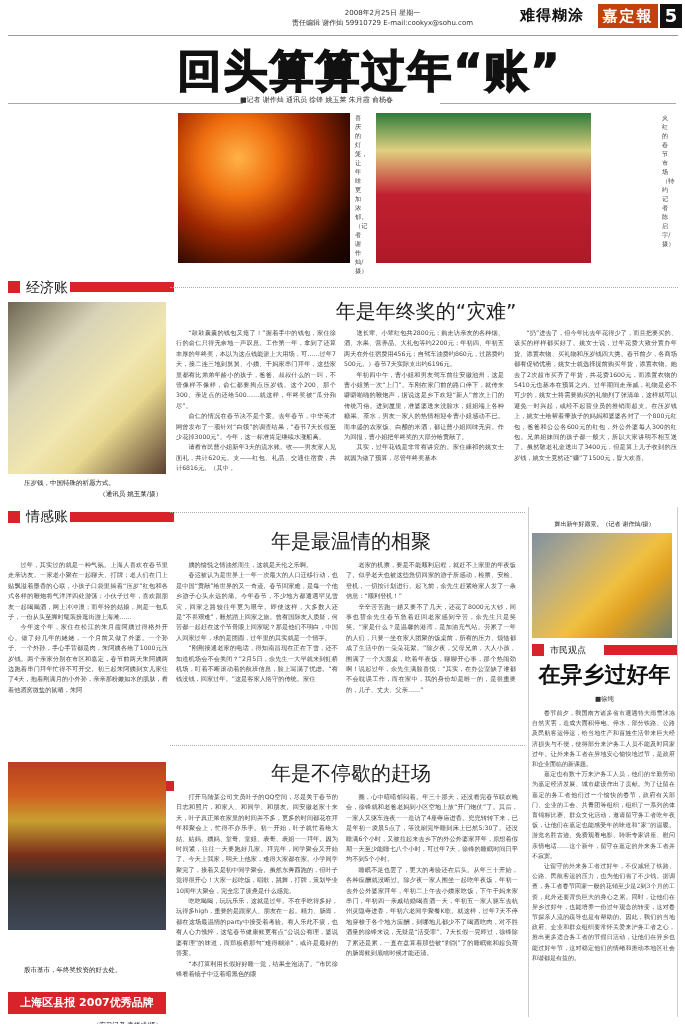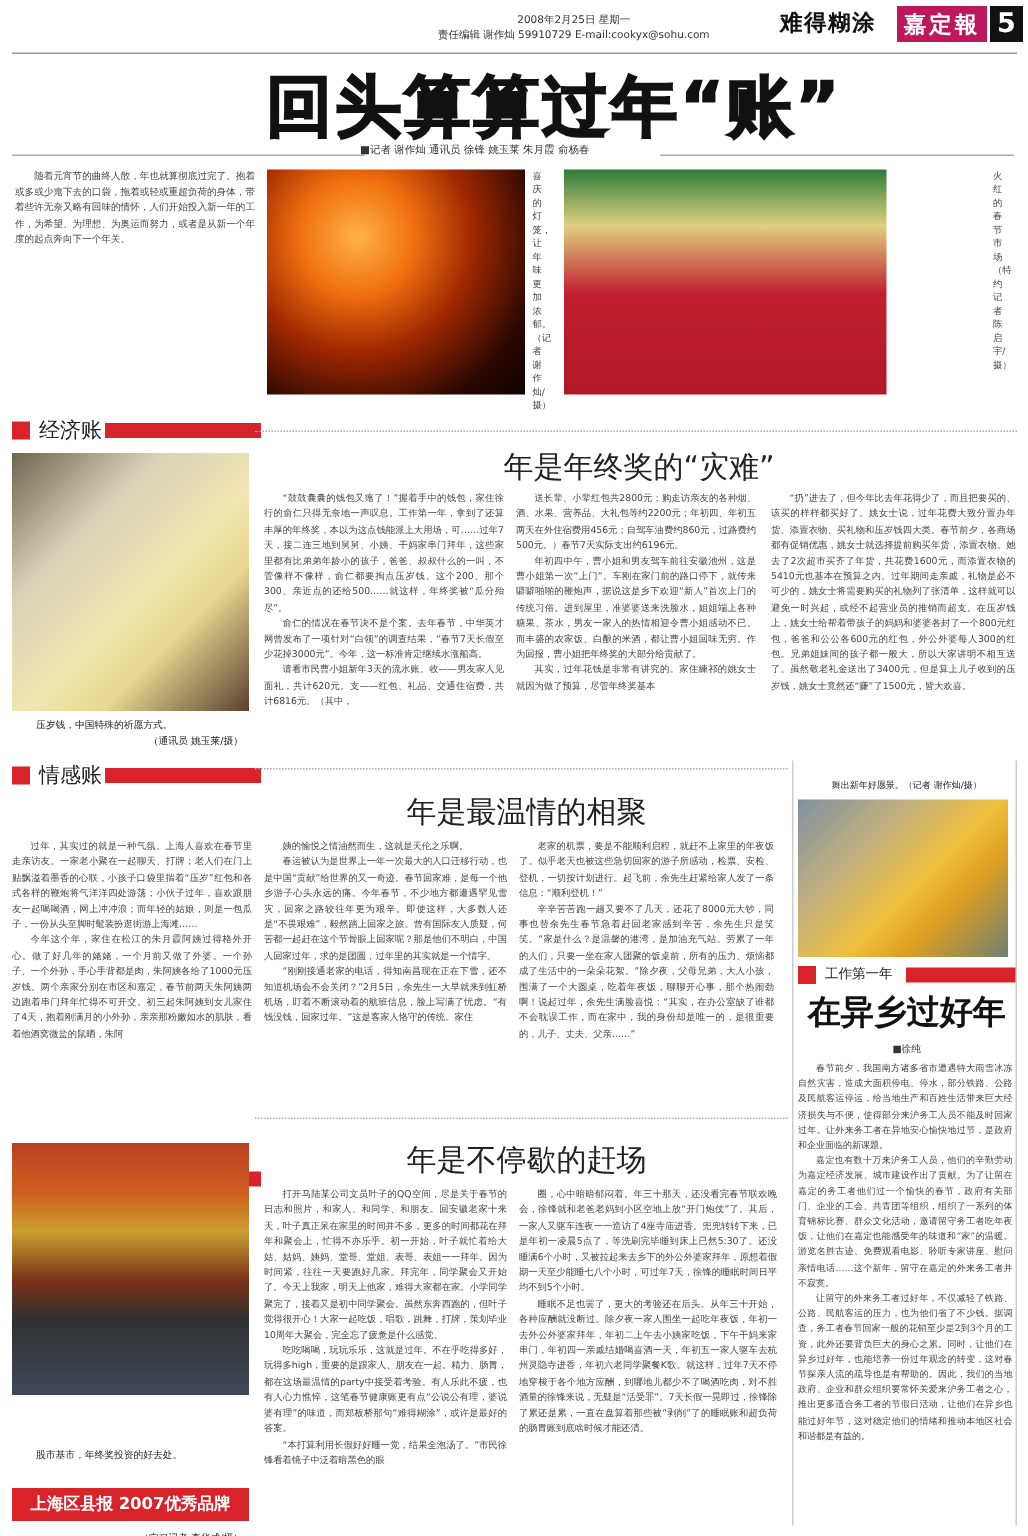--- a/index.html
+++ b/index.html
@@ -1,20 +1,20 @@
 <!DOCTYPE html>
 <html><head>
 <meta charset="utf-8">
 <style>
 *{margin:0;padding:0;box-sizing:border-box;}
 body{width:685px;height:1024px;background:#fff;position:relative;overflow:hidden;font-family:"DejaVu Sans",sans-serif;color:#222;}
 .abs{position:absolute;}
 .masthead-info{left:250px;top:8px;width:265px;text-align:center;font-size:7px;line-height:10px;color:#333;}
 .section-name{left:520px;top:6px;font-size:15px;font-weight:bold;letter-spacing:1px;color:#111;}
-.logo{left:598px;top:4px;width:60px;height:24px;background:#be185d;color:#fff;font-family:"DejaVu Serif",serif;font-weight:bold;font-size:15px;text-align:center;line-height:24px;letter-spacing:2px;}
+.logo{left:598px;top:4px;width:60px;height:24px;background:#c2410c;color:#fff;font-family:"DejaVu Serif",serif;font-weight:bold;font-size:15px;text-align:center;line-height:24px;letter-spacing:2px;}
 .pagenum{left:660px;top:4px;width:22px;height:24px;background:#111;color:#fff;font-weight:bold;font-size:18px;text-align:center;line-height:24px;}
 .topline{left:8px;top:35px;width:670px;height:1px;background:#999;}
 .headline{left:0;top:42px;width:685px;text-align:center;font-size:44px;font-weight:900;color:#111;letter-spacing:2px;font-family:"DejaVu Sans",sans-serif;margin-left:27px;-webkit-text-stroke:1.5px #111;}
 .byline{left:240px;top:95px;font-size:7px;color:#333;}
 .byline-line-l{left:8px;top:103px;width:235px;height:1px;background:#aaa;}
 .byline-line-r{left:440px;top:103px;width:236px;height:1px;background:#aaa;}
 .body-text{font-size:6.2px;line-height:10.4px;color:#444;text-align:justify;text-indent:2em;}
 .body-text p{text-indent:2em;}
 .lanterns{left:178px;top:113px;width:172px;height:150px;background:radial-gradient(circle at 35% 30%,#ffb347 0%,#f07010 25%,#a02800 50%,#2a0800 80%,#100300 100%);}
 .lantern-cap{left:355px;top:113px;width:12px;font-size:6.2px;line-height:9px;color:#444;}
@@ -48,21 +48,20 @@
 <div class="abs logo">嘉定報</div>
 <div class="abs pagenum">5</div>
 <div class="abs topline"></div>
 
 <div class="abs headline">回头算算过年“账”</div>
 <div class="abs byline-line-l"></div>
 <div class="abs byline">■记者 谢作灿 通讯员 徐锋 姚玉莱 朱月霞 俞杨春</div>
 <div class="abs byline-line-r"></div>
 
 <div class="abs body-text" style="left:10px;top:112px;width:160px;font-size:6.4px;line-height:10.6px;">
-  <p>随着元宵节的曲终人散，年也就算彻底过完了。抱着或多或少瘪下去的口袋，拖着或轻或重超负荷的身体，带着些许无奈又略有回味的情怀，人们开始投入新一年的工作，为希望、为理想、为奥运而努力，或者是从新一个年度的起点奔向下一个年关。</p>
 </div>
 <div class="abs lanterns"></div>
 <div class="abs lantern-cap">喜庆的灯笼，让年味更加浓郁。（记者 谢作灿/摄）</div>
 <div class="abs market"></div>
 <div class="abs market-cap">火红的春节市场（特约记者 陈启宇/摄）</div>
 
 <div class="abs tag" style="left:8px;top:280px;width:170px;">
   <span class="sq"></span>
   <span class="lbl">经济账</span>
   <span class="bar"></span>
@@ -81,21 +80,21 @@
   </div>
 <div class="abs body-text" style="left:344px;top:328px;width:160px;">
     <p>送长辈、小辈红包共2800元；购走访亲友的各种烟、酒、水果、营养品、大礼包等约2200元；年初四、年初五两天在外住宿费用456元；自驾车油费约860元，过路费约500元。）春节7天实际支出约6196元。</p>
     <p>年初四中午，曹小姐和男友驾车前往安徽池州，这是曹小姐第一次“上门”。车刚在家门前的路口停下，就传来噼噼啪啪的鞭炮声，据说这是乡下欢迎“新人”首次上门的传统习俗。进到屋里，准婆婆送来洗脸水，姐姐端上各种糖果、茶水，男友一家人的热情相迎令曹小姐感动不已。而丰盛的农家饭、白酿的米酒，都让曹小姐回味无穷。作为回报，曹小姐把年终奖的大部分给贡献了。</p>
     <p>其实，过年花钱是非常有讲究的。家住練祁的姚女士就因为做了预算，尽管年终奖基本</p>
   </div>
 <div class="abs body-text" style="left:514px;top:328px;width:163px;">
     <p>“扔”进去了，但今年比去年花得少了，而且把要买的、该买的样样都买好了。姚女士说，过年花费大致分置办年货、添置衣物、买礼物和压岁钱四大类。春节前夕，各商场都有促销优惠，姚女士就选择提前购买年货，添置衣物。她去了2次超市买齐了年货，共花费1600元，而添置衣物的5410元也基本在预算之内。过年期间走亲戚，礼物是必不可少的，姚女士将需要购买的礼物列了张清单，这样就可以避免一时兴起，或经不起营业员的推销而超支。在压岁钱上，姚女士给帮着带孩子的妈妈和婆婆各封了一个800元红包，爸爸和公公各600元的红包，外公外婆每人300的红包。兄弟姐妹间的孩子都一般大，所以大家讲明不相互送了。虽然敬老礼金送出了3400元，但是算上儿子收到的压岁钱，姚女士竟然还“赚”了1500元，皆大欢喜。</p>
   </div>
 
-<div class="abs tag" style="left:8px;top:510px;width:170px;">
+<div class="abs tag" style="left:8px;top:510px;width:170px;font-family:Liberation Serif, serif;">
   <span class="sq"></span>
   <span class="lbl">情感账</span>
   <span class="bar"></span>
 </div>
 <div class="abs dotted" style="left:170px;top:512px;width:355px;"></div>
 <div class="abs sub-head" style="left:176px;top:528px;width:350px;">年是最温情的相聚</div>
 <div class="abs body-text" style="left:8px;top:560px;width:160px;">
     <p>过年，其实过的就是一种气氛。上海人喜欢在春节里走亲访友。一家老小聚在一起聊天、打牌；老人们在门上贴飘溢着墨香的心联，小孩子口袋里揣着“压岁”红包和各式各样的鞭炮将气洋洋四处游荡；小伙子过年，喜欢跟朋友一起喝喝酒，网上冲冲浪；而年轻的姑娘，则是一包瓜子，一份从头至脚时髦装扮逛街游上海滩……</p>
     <p>今年这个年，家住在松江的朱月霞阿姨过得格外开心。做了好几年的姥姥，一个月前又做了外婆。一个孙子、一个外孙，手心手背都是肉，朱阿姨各给了1000元压岁钱。两个亲家分别在市区和嘉定，春节前两天朱阿姨两边跑着串门拜年忙得不可开交。初三起朱阿姨到女儿家住了4天，抱着刚满月的小外孙，亲亲那粉嫩如水的肌肤，看着他酒窝微盐的鼠晒，朱阿</p>
   </div>
@@ -108,21 +107,21 @@
     <p>老家的机票，要是不能顺利启程，就赶不上家里的年夜饭了。似乎老天也被这些急切回家的游子所感动，检票、安检、登机，一切按计划进行。起飞前，余先生赶紧给家人发了一条信息：“顺利登机！”</p>
     <p>辛辛苦苦跑一趟又要不了几天，还花了8000元大钞，同事也替余先生春节急着赶回老家感到辛苦，余先生只是笑笑。“家是什么？是温馨的港湾，是加油充气站。劳累了一年的人们，只要一坐在家人团聚的饭桌前，所有的压力、烦恼都成了生活中的一朵朵花絮。”除夕夜，父母兄弟，大人小孩，围满了一个大圆桌，吃着年夜饭，聊聊开心事，那个热闹劲啊！说起过年，余先生满脸喜悦：“其实，在办公室缺了谁都不会耽误工作，而在家中，我的身份却是唯一的，是很重要的，儿子、丈夫、父亲……”</p>
   </div>
 
 <div class="abs side-divider"></div>
 <div class="abs right-edge"></div>
 <div class="abs caption" style="left:532px;top:518px;width:145px;text-align:center;font-size:6px;">舞出新年好愿景。（记者 谢作灿/摄）</div>
 <div class="abs dragon-photo"></div>
 <div class="abs tag" style="left:532px;top:643px;width:145px;">
   <span class="sq"></span>
-  <span class="lbl" style="font-size:9px;">工作第一年</span>
+  <span class="lbl" style="font-size:9px;">市民观点</span>
   <span class="bar" style="left:72px;width:73px;"></span>
 </div>
 <div class="abs opinion-title">在异乡过好年</div>
 <div class="abs" style="left:532px;top:695px;width:145px;text-align:center;font-size:6.5px;color:#333;">■徐纯</div>
 <div class="abs opinion-body" style="left:532px;top:708px;width:143px;">
   <p>春节前夕，我国南方诸多省市遭遇特大雨雪冰冻自然灾害，造成大面积停电、停水，部分铁路、公路及民航客运停运，给当地生产和百姓生活带来巨大经济损失与不便，使得部分来沪务工人员不能及时回家过年。让外来务工者在异地安心愉快地过节，是政府和企业面临的新课题。</p>
   <p>嘉定也有数十万来沪务工人员，他们的辛勤劳动为嘉定经济发展、城市建设作出了贡献。为了让留在嘉定的务工者他们过一个愉快的春节，政府有关部门、企业的工会、共青团等组织，组织了一系列的体育锦标比赛、群众文化活动，邀请留守务工者吃年夜饭，让他们在嘉定也能感受年的味道和“家”的温暖。游览名胜古迹、免费观看电影、聆听专家讲座、慰问亲情电话……这个新年，留守在嘉定的外来务工者并不寂寞。</p>
   <p>让留守的外来务工者过好年，不仅减轻了铁路、公路、民航客运的压力，也为他们省了不少钱。据调查，务工者春节回家一般的花销至少是2到3个月的工资，此外还要背负巨大的身心之累。同时，让他们在异乡过好年，也能培养一份过年观念的转变，这对春节探亲人流的疏导也是有帮助的。因此，我们的当地政府、企业和群众组织要常怀关爱来沪务工者之心，推出更多适合务工者的节假日活动，让他们在异乡也能过好年节，这对稳定他们的情绪和推动本地区社会和谐都是有益的。</p>
 </div>
 

